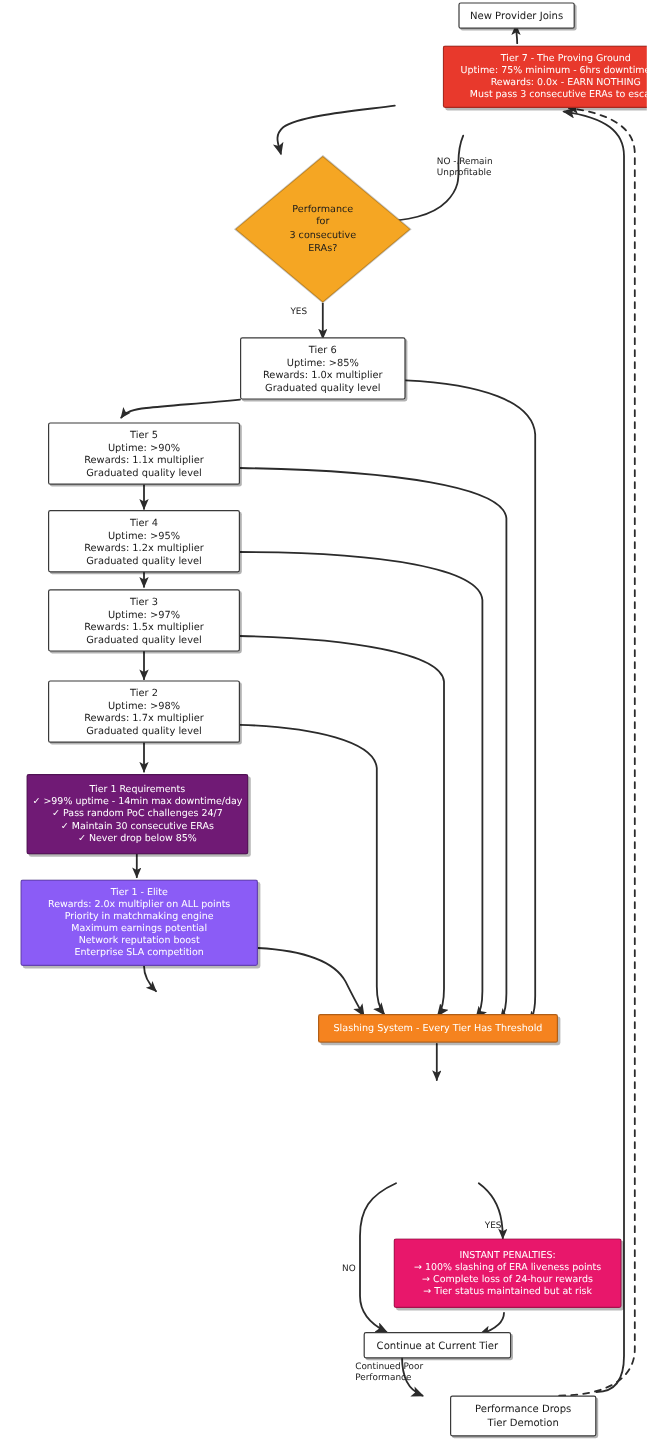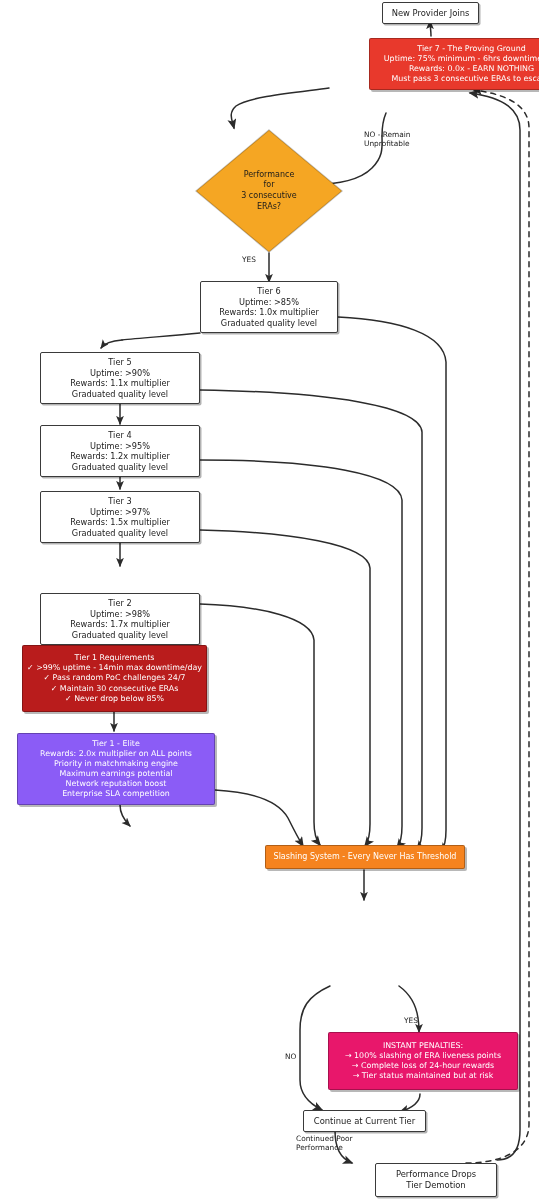--- a/index.html
+++ b/index.html
@@ -18,21 +18,21 @@
   .boxnode{
     background:#ffffff;border:1.6px solid #3a3a3a;border-radius:2px;
     color:#1b1b1b;font-size:8.2px;
     box-shadow:1.5px 1.5px 0 rgba(0,0,0,0.30);
   }
   .plainbox{font-size:8.4px;}
   .filled{color:#ffffff;border:1.4px solid rgba(0,0,0,0.28);border-radius:2px;
     box-shadow:2px 2px 0 rgba(0,0,0,0.28);font-size:7.9px;}
   .red{background:#e8392c;margin-left:39px;}
   .green-dark{background:#8b5cf6;}
-  .green-light{background:#b91c1c;}
+  .green-light{background:#701a75;}
   .purple{background:#9c27b0;}
   .orange-bar{background:#f5831f;font-size:8px;}
   .pink{background:#e8176b;}
   .diamond{
     position:absolute;display:flex;align-items:center;justify-content:center;
     text-align:center;color:#1b1b1b;font-size:8px;line-height:1.34;
     white-space:pre-line;
   }
   .diamond .dshape{position:absolute;inset:0;}
   .diamond .dlabel{position:relative;z-index:2;padding:0 6px;}
@@ -146,40 +146,40 @@
   <div class="node boxnode" style="left:40px;top:425px;width:160px;height:52px;padding:2px 4px;">Tier 4
 Uptime: &gt;95%
 Rewards: 1.2x multiplier
 Graduated quality level</div>
 
   <div class="node boxnode" style="left:40px;top:491px;width:160px;height:52px;padding:2px 4px;">Tier 3
 Uptime: &gt;97%
 Rewards: 1.5x multiplier
 Graduated quality level</div>
 
-  <div class="node boxnode" style="left:40px;top:567px;width:160px;height:52px;padding:2px 4px;margin-top:26px;">Tier 2
+  <div class="node boxnode" style="left:40px;top:567px;width:160px;height:52px;padding:2px 4px;">Tier 2
 Uptime: &gt;98%
 Rewards: 1.7x multiplier
 Graduated quality level</div>
 
   <div class="node filled green-light" style="left:22px;top:645px;width:185px;height:67px;padding:3px 4px;">Tier 1 Requirements
 ✓ &gt;99% uptime - 14min max downtime/day
 ✓ Pass random PoC challenges 24/7
 ✓ Maintain 30 consecutive ERAs
 ✓ Never drop below 85%</div>
 
   <div class="node filled green-dark" style="left:17px;top:733px;width:198px;height:72px;padding:3px 4px;">Tier 1 - Elite
 Rewards: 2.0x multiplier on ALL points
 Priority in matchmaking engine
 Maximum earnings potential
 Network reputation boost
 Enterprise SLA competition</div>
 
 
-  <div class="node filled orange-bar" style="left:265px;top:845px;width:200px;height:24px;padding:2px 4px;">Slashing System - Every Never Has Threshold</div>
+  <div class="node filled orange-bar" style="left:265px;top:845px;width:200px;height:24px;padding:2px 4px;">Slashing System - Every Tier Has Threshold</div>
 
 
   <div class="edge-label" style="left:404px;top:1016px;width:34px;">YES</div>
 
   <div class="edge-label" style="left:285px;top:1052px;width:28px;">NO</div>
 
   <div class="node filled pink" style="left:328px;top:1032px;width:190px;height:58px;padding:3px 4px;">INSTANT PENALTIES:
 → 100% slashing of ERA liveness points
 → Complete loss of 24-hour rewards
 → Tier status maintained but at risk</div>

